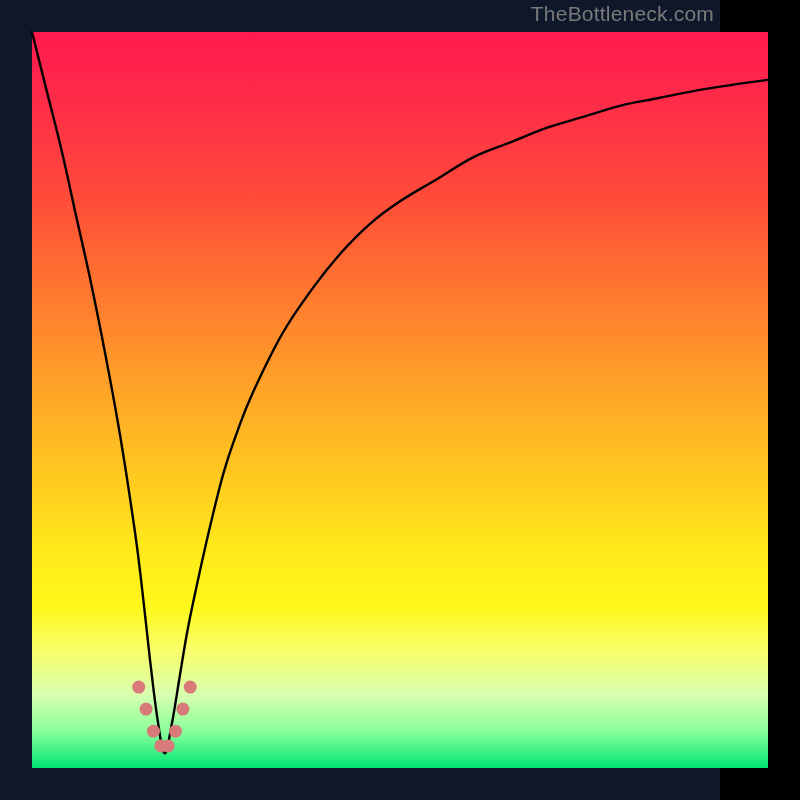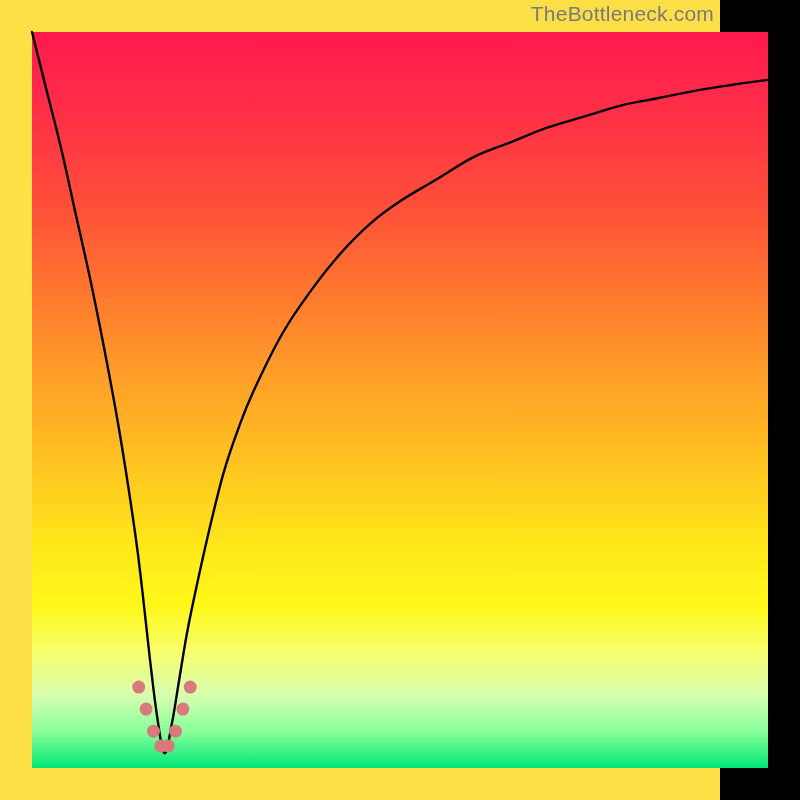--- a/index.html
+++ b/index.html
@@ -8,21 +8,21 @@
     width: 800px;
     height: 800px;
     overflow: hidden;
     background: #000;
     font-family: Arial, Helvetica, sans-serif;
   }
   .frame {
     position: relative;
     width: 720px;
     height: 800px;
-    background: #fde047;
+    background: #0f172a;
   }
   .plot {
     position: absolute;
     left: 32px;
     top: 32px;
     width: 736px;
     height: 736px;
     background: linear-gradient(to bottom,
       #ff1a4d 0%,
       #ff294a 8%,

